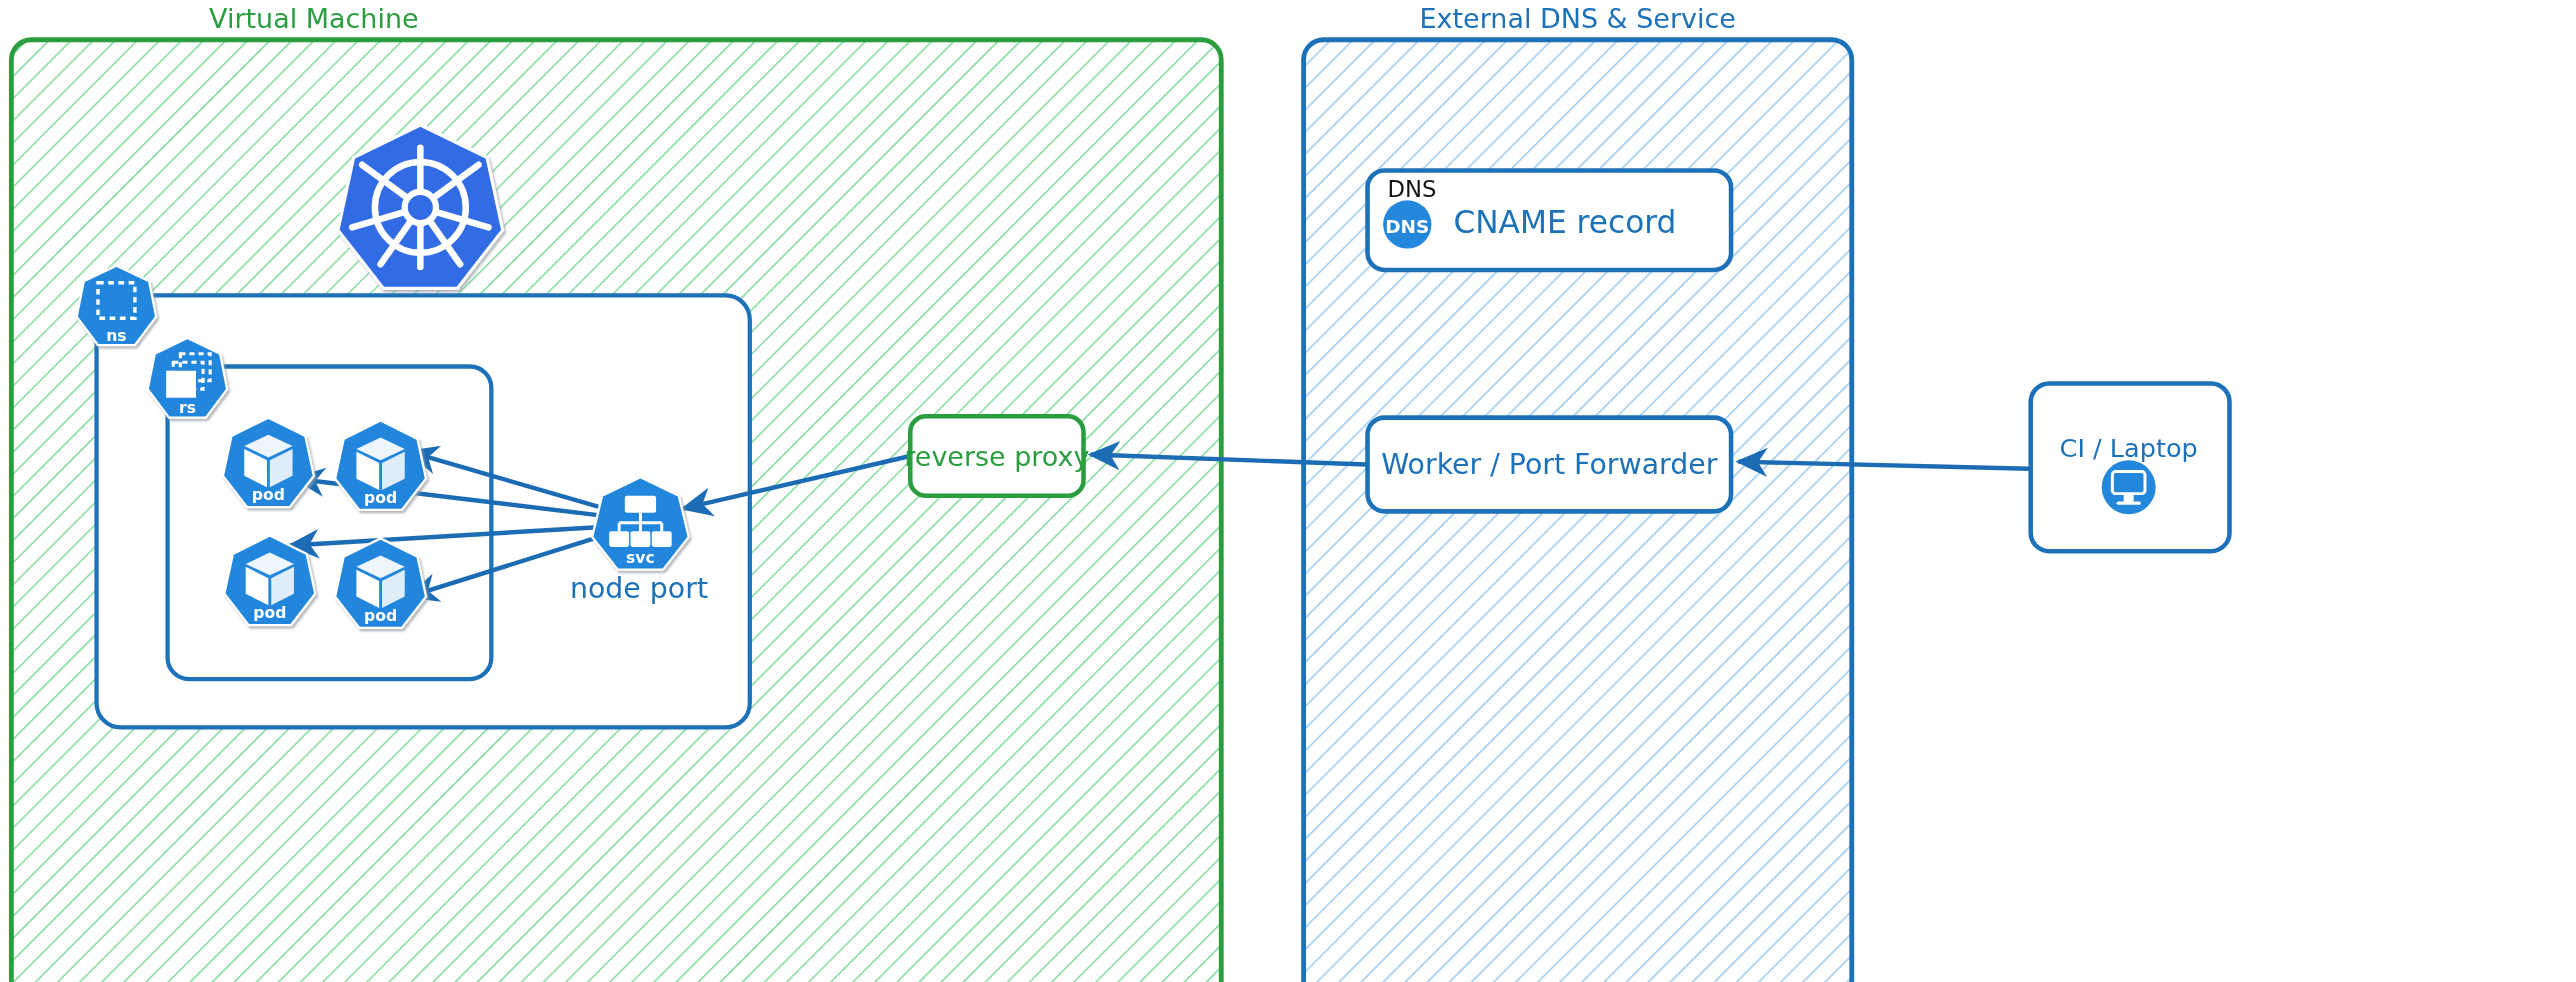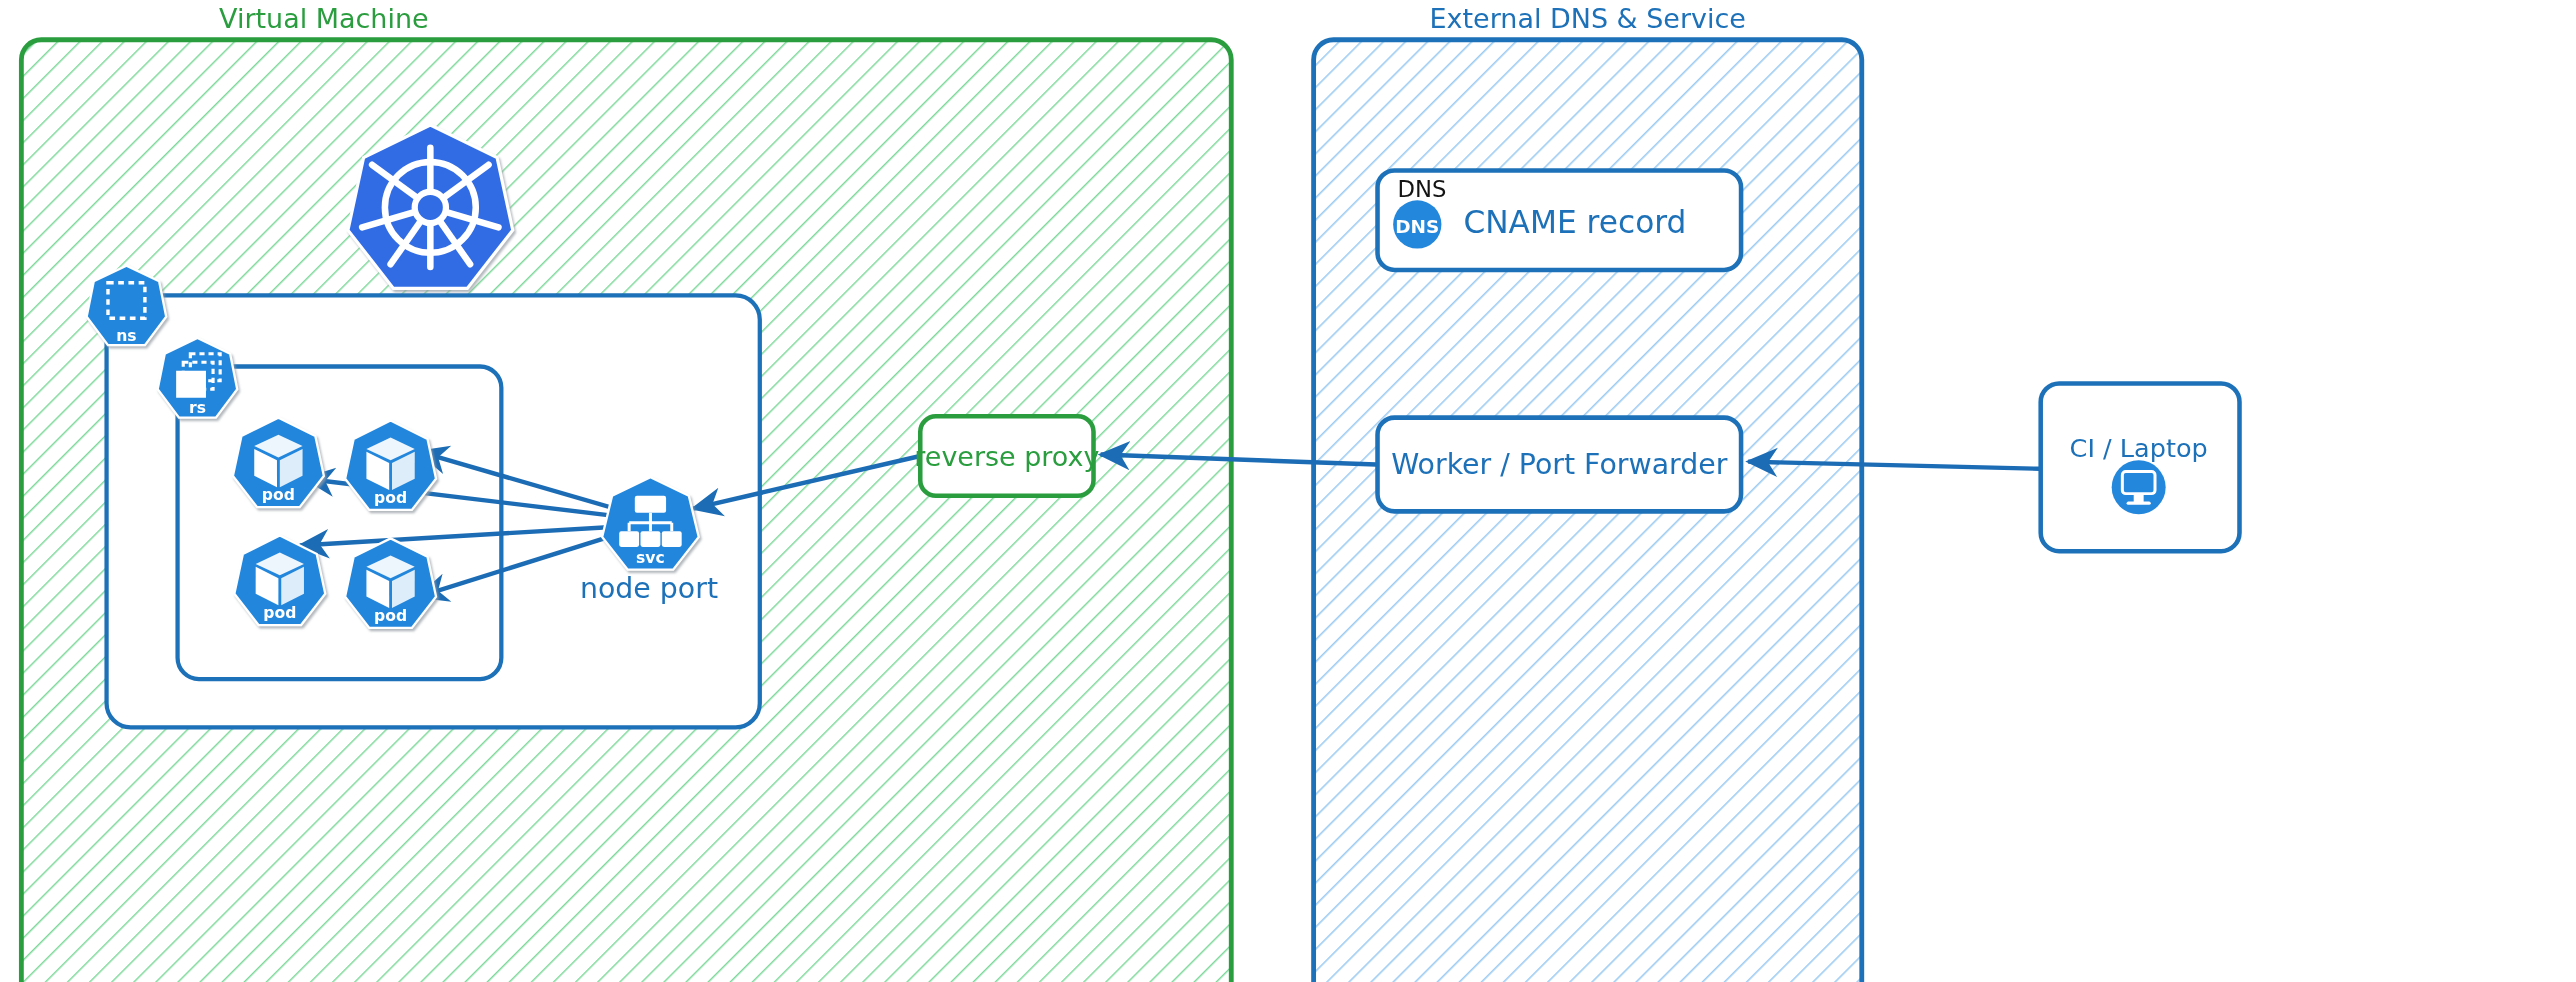--- a/index.html
+++ b/index.html
@@ -1,20 +1,20 @@
 <!DOCTYPE html>
 <html style="font-size:11.4px"><head>
 <meta charset="utf-8">
 <style>
   html,body{margin:0;padding:0;background:#ffffff;}
   body{
     font-family:"DejaVu Sans", sans-serif;
     width:2576px;height:983px;overflow:hidden;position:relative;
   }
-  #stage{position:absolute;left:10px;top:0;width:2100px;height:983px;}
+  #stage{position:absolute;left:0;top:0;width:2100px;height:983px;}
   svg.layer{position:absolute;left:0;top:0;width:2576px;height:983px;}
   .hand{font-family:"DejaVu Sans", sans-serif;}
 </style>
 </head>
 <body>
 
 <div id="stage">
 
   <svg class="layer" viewBox="0 0 1814 692" preserveAspectRatio="none">
     <defs>

